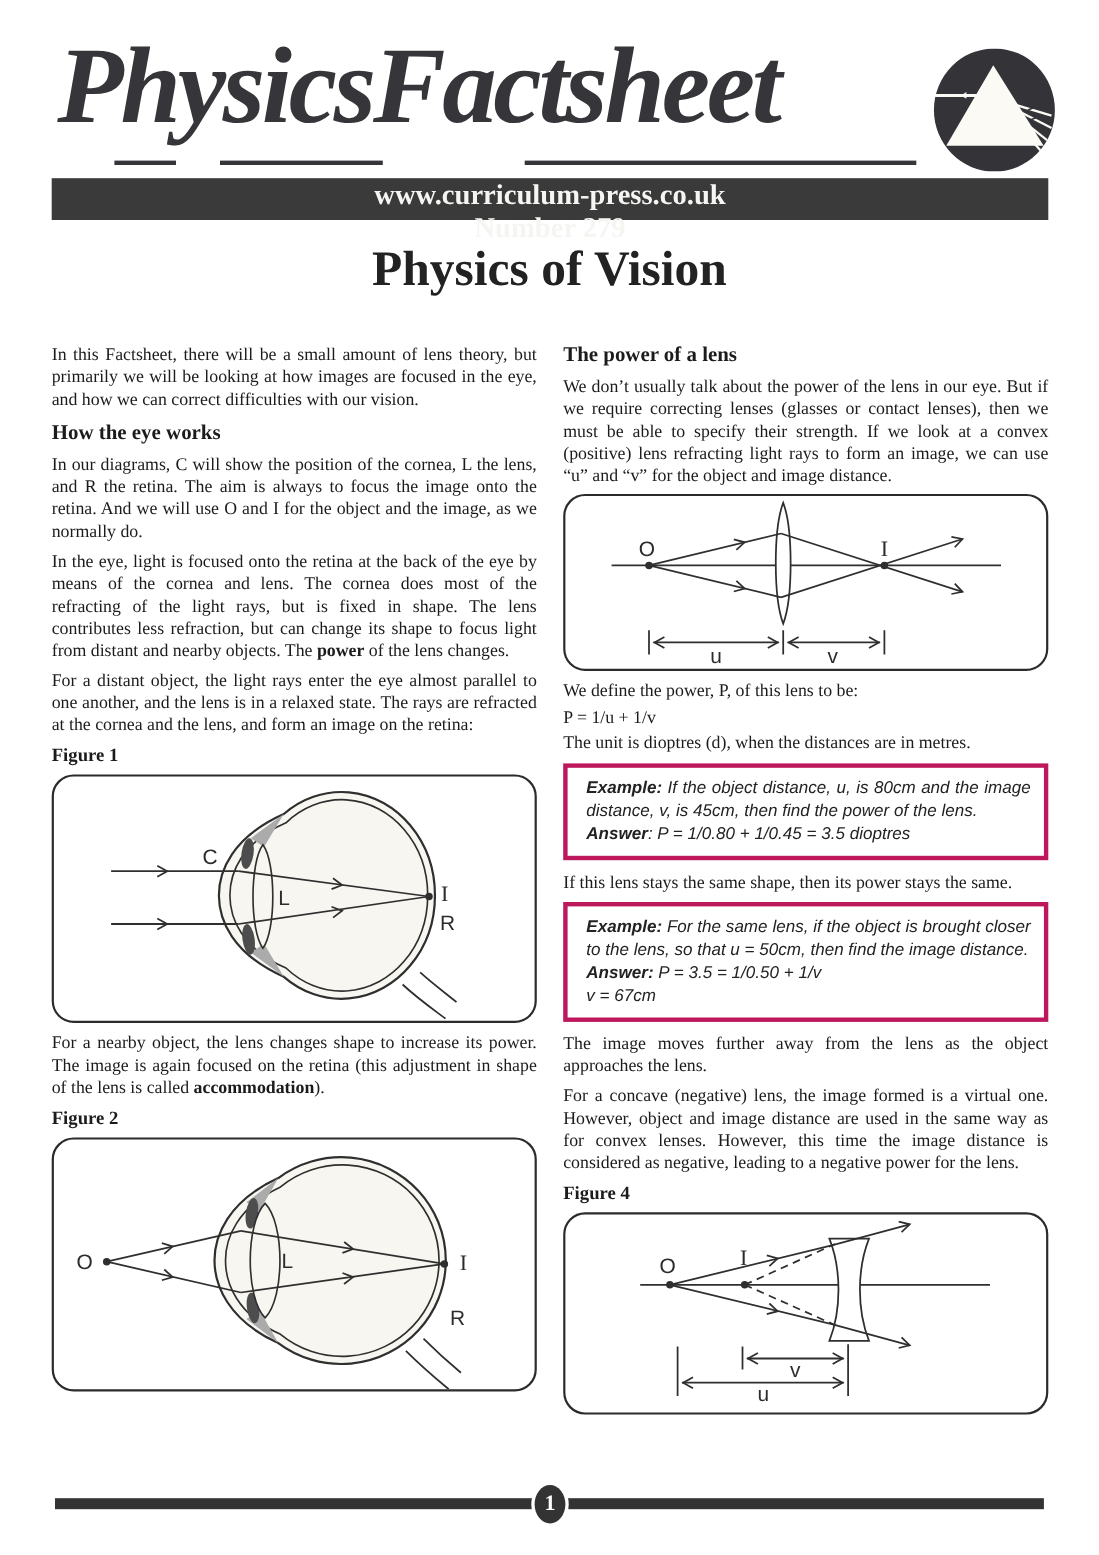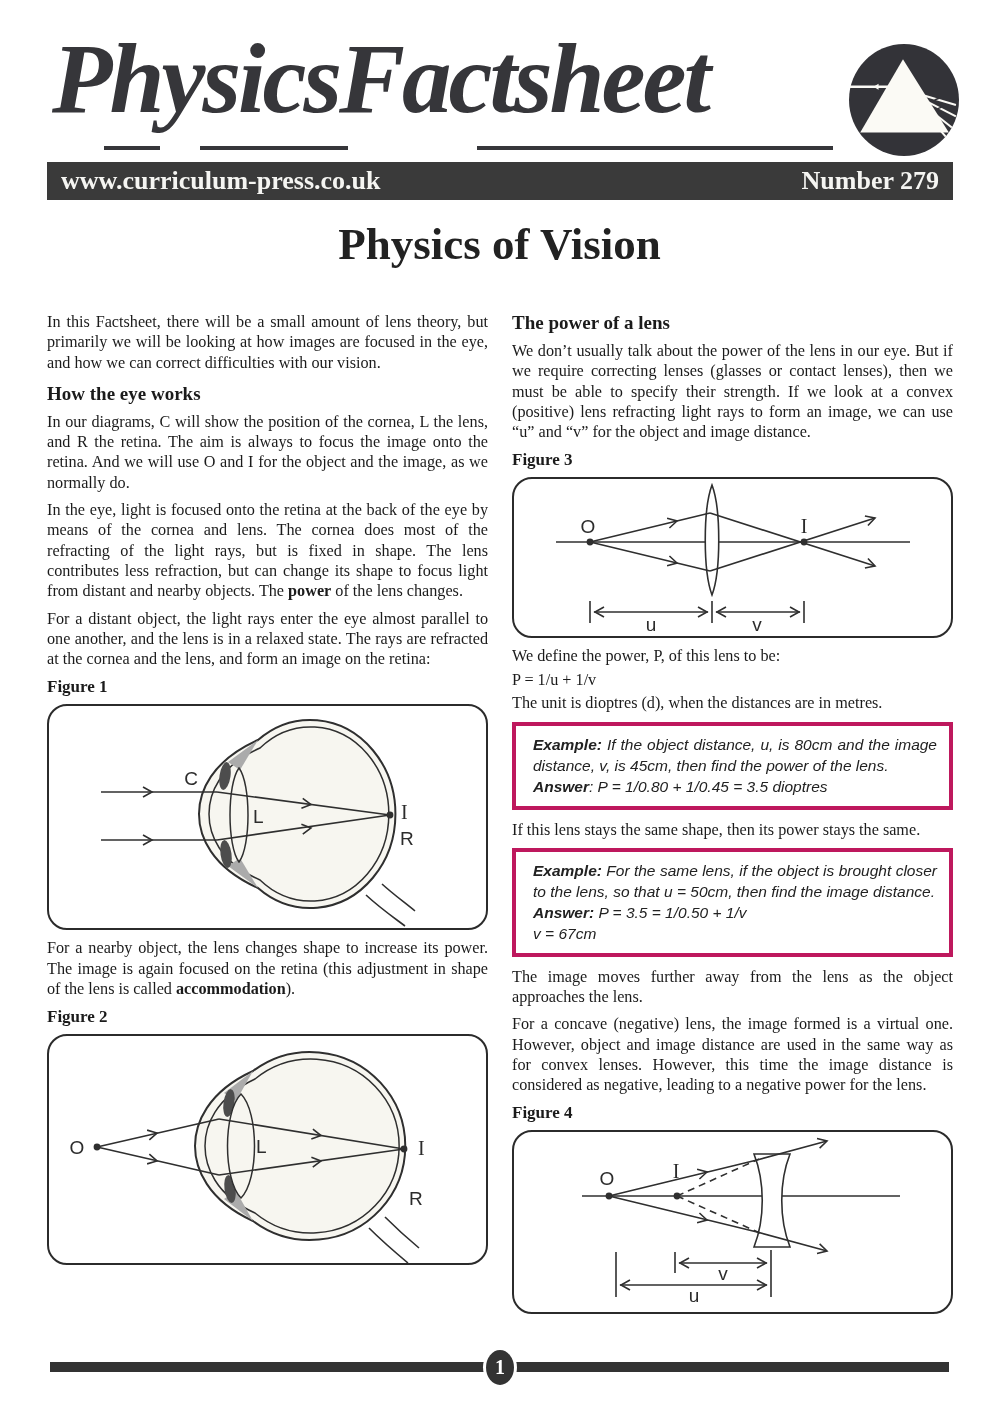--- a/index.html
+++ b/index.html
@@ -12,21 +12,21 @@
          font-size:99px;letter-spacing:-3px;color:#36363a;white-space:nowrap;}
   .brand .w2{margin-left:0;}
   .brand-underline{position:absolute;height:4px;background:#36363a;top:146px;}
   .u1{left:104px;width:56px;}
   .u2{left:200px;width:148px;}
   .u3{left:477px;width:356px;}
   .logo{position:absolute;left:847px;top:44px;width:114px;height:112px;}
 
   .url-bar{position:absolute;left:47px;top:162px;width:906px;height:38px;background:#3a3a3a;
            display:flex;justify-content:space-between;align-items:center;padding:0 14px;
-           box-sizing:border-box;}
+           box-sizing:border-box;flex-direction:column;}
   .url-bar span{color:#f5f5f2;font-weight:bold;font-size:26px;font-family:"Liberation Serif",serif;}
 
   .doc-title{position:absolute;left:0;top:218px;width:100%;text-align:center;
              font-size:45px;font-weight:bold;color:#222;margin:0;}
 
   
   .col{position:absolute;top:296px;width:441px;}
   .col.left{left:47px;}
   .col.right{left:512px;}
   .col p{font-size:16.2px;line-height:20.3px;text-align:justify;margin:0 0 7px 0;}
@@ -172,21 +172,20 @@
         <text x="360" y="169" class="flabel">R</text>
       </svg>
     </div>
   </div>
 
   <div class="col right">
     <h2>The power of a lens</h2>
 
     <p>We don’t usually talk about the power of the lens in our eye. But if we require correcting lenses (glasses or contact lenses), then we must be able to specify their strength. If we look at a convex (positive) lens refracting light rays to form an image, we can use “u” and “v” for the object and image distance.</p>
 
-    <div class="fig-label">Figure 3</div>
 
     <div class="figure-box">
       <svg width="437" height="157" viewBox="0 0 437 157">
         <line x1="42" y1="63" x2="396" y2="63" class="ray thin"></line>
         <path d="M 198,6 C 207,30 207,92 198,116 C 189,92 189,30 198,6 Z" fill="#ffffff" stroke="#2f2f2f" stroke-width="1.6"></path>
         <line x1="76" y1="63" x2="196" y2="34" class="ray"></line>
         <line x1="76" y1="63" x2="196" y2="92" class="ray"></line>
         <line x1="196" y1="34" x2="361" y2="87" class="ray"></line>
         <line x1="196" y1="92" x2="361" y2="39" class="ray"></line>
         <path class="ah" d="M -9,-5 L 0,0 L -9,5" transform="translate(163,42) rotate(-13.6)"></path>

